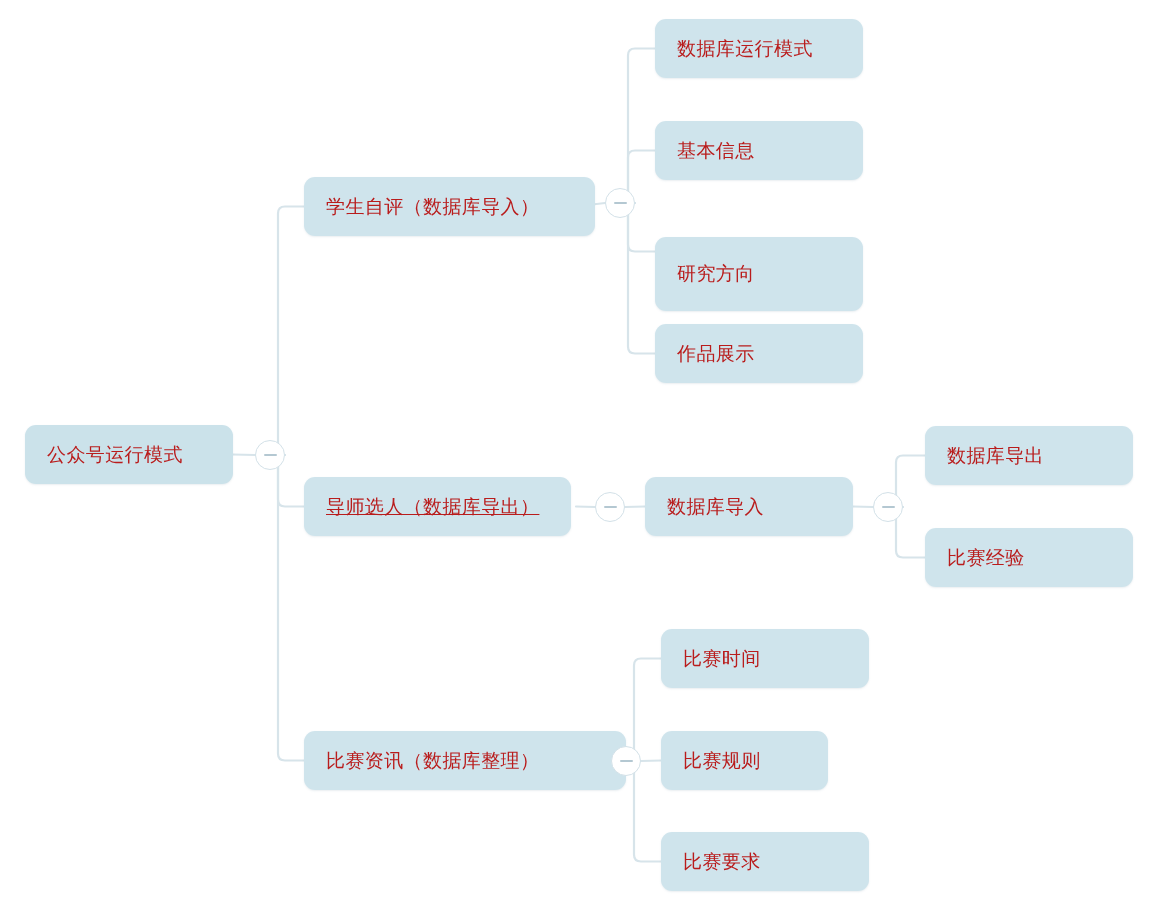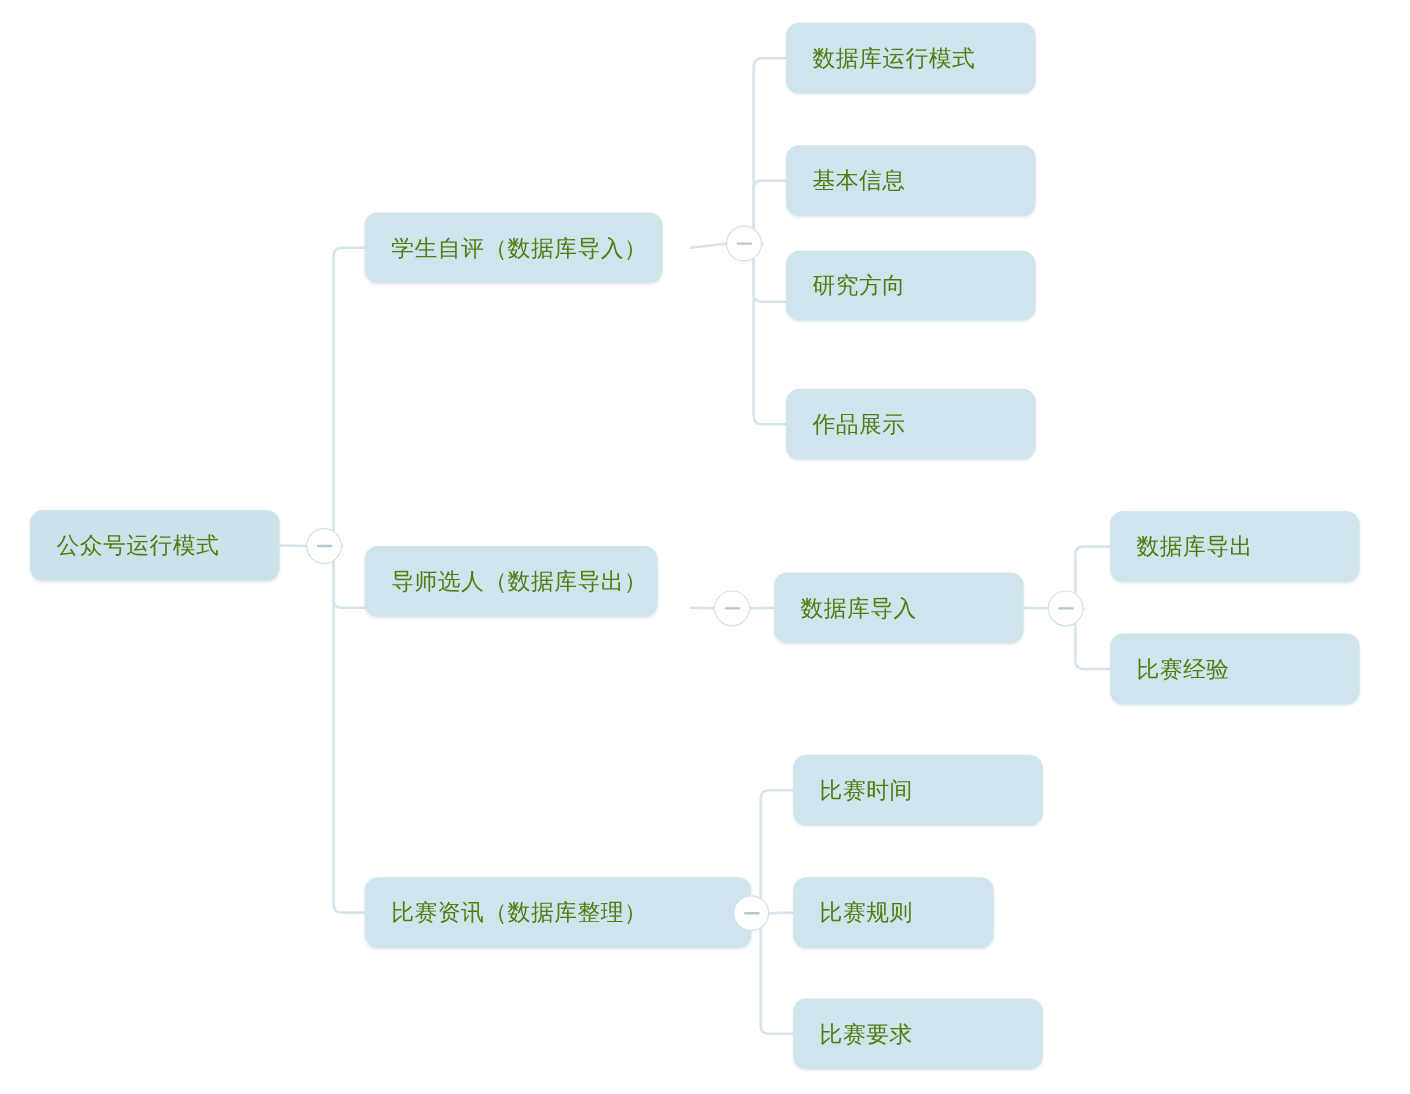--- a/index.html
+++ b/index.html
@@ -22,21 +22,21 @@
     height: 912px;
   }
   .mm-node {
     position: absolute;
     box-sizing: border-box;
     background: #cfe4ec;
     border-radius: 11px;
     display: flex;
     align-items: center;
     padding-left: 22px;
-    color: #4d7c0f;
+    color: #b91c1c;
     font-size: 19px;
     letter-spacing: 0.4px;
     white-space: nowrap;
     box-shadow: 0 1px 2px rgba(120,150,165,0.16);
   }
   .mm-node.root {
     background: #cbe2ea;
   }
   .mm-node .lbl {
     display: block;
@@ -82,36 +82,36 @@
     <path d="M 582 760.5 L 611 761" fill="none" stroke="#d7e4ea" stroke-width="2.2" stroke-linecap="round"></path>
     <path d="M 641 761 L 627 761 Q 634 761 634 754 L 634 665.5 Q 634 658.5 641 658.5 L 661 658.5" fill="none" stroke="#d7e4ea" stroke-width="2.2" stroke-linecap="round"></path>
     <path d="M 641 761 L 661 760.5" fill="none" stroke="#d7e4ea" stroke-width="2.2" stroke-linecap="round"></path>
     <path d="M 641 761 L 627 761 Q 634 761 634 768 L 634 854.5 Q 634 861.5 641 861.5 L 661 861.5" fill="none" stroke="#d7e4ea" stroke-width="2.2" stroke-linecap="round"></path>
   </svg>
 
 <div id="nodes">
     <div class="mm-node root" style="left: 25px; top: 425px; width: 208px; height: 59px;">
       <span class="lbl">公众号运行模式</span>
     </div>
-    <div class="mm-node" style="left: 304px; top: 177px; width: 248px; height: 59px;">
+    <div class="mm-node" style="left: 304px; top: 177px; width: 291px; height: 59px;">
       <span class="lbl">学生自评（数据库导入）</span>
     </div>
     <div class="mm-node" style="left: 655px; top: 19px; width: 208px; height: 59px;">
       <span class="lbl">数据库运行模式</span>
     </div>
     <div class="mm-node" style="left: 655px; top: 121px; width: 208px; height: 59px;">
       <span class="lbl">基本信息</span>
     </div>
-    <div class="mm-node" style="left: 655px; top: 209px; width: 208px; height: 58px;">
+    <div class="mm-node" style="left: 655px; top: 237px; width: 208px; height: 74px;">
       <span class="lbl">研究方向</span>
     </div>
     <div class="mm-node" style="left: 655px; top: 324px; width: 208px; height: 59px;">
       <span class="lbl">作品展示</span>
     </div>
-    <div class="mm-node" style="left: 304px; top: 455px; width: 244px; height: 59px;">
+    <div class="mm-node" style="left: 304px; top: 477px; width: 267px; height: 59px; text-decoration: underline;">
       <span class="lbl">导师选人（数据库导出）</span>
     </div>
     <div class="mm-node" style="left: 645px; top: 477px; width: 208px; height: 59px;">
       <span class="lbl">数据库导入</span>
     </div>
     <div class="mm-node" style="left: 925px; top: 426px; width: 208px; height: 59px;">
       <span class="lbl">数据库导出</span>
     </div>
     <div class="mm-node" style="left: 925px; top: 528px; width: 208px; height: 59px;">
       <span class="lbl">比赛经验</span>

